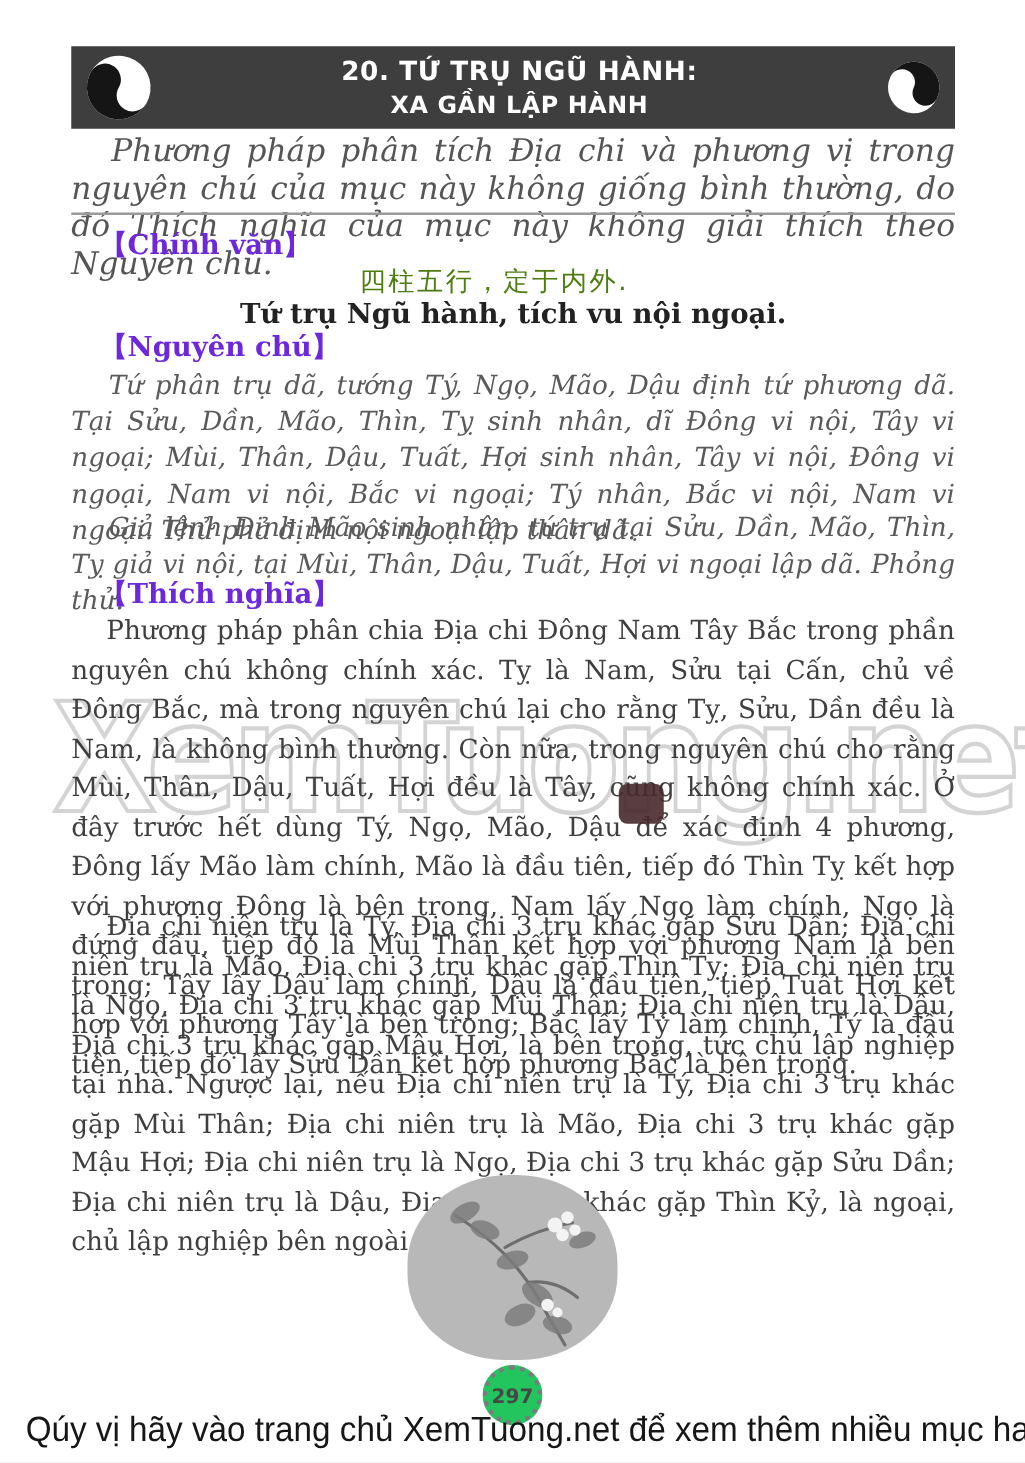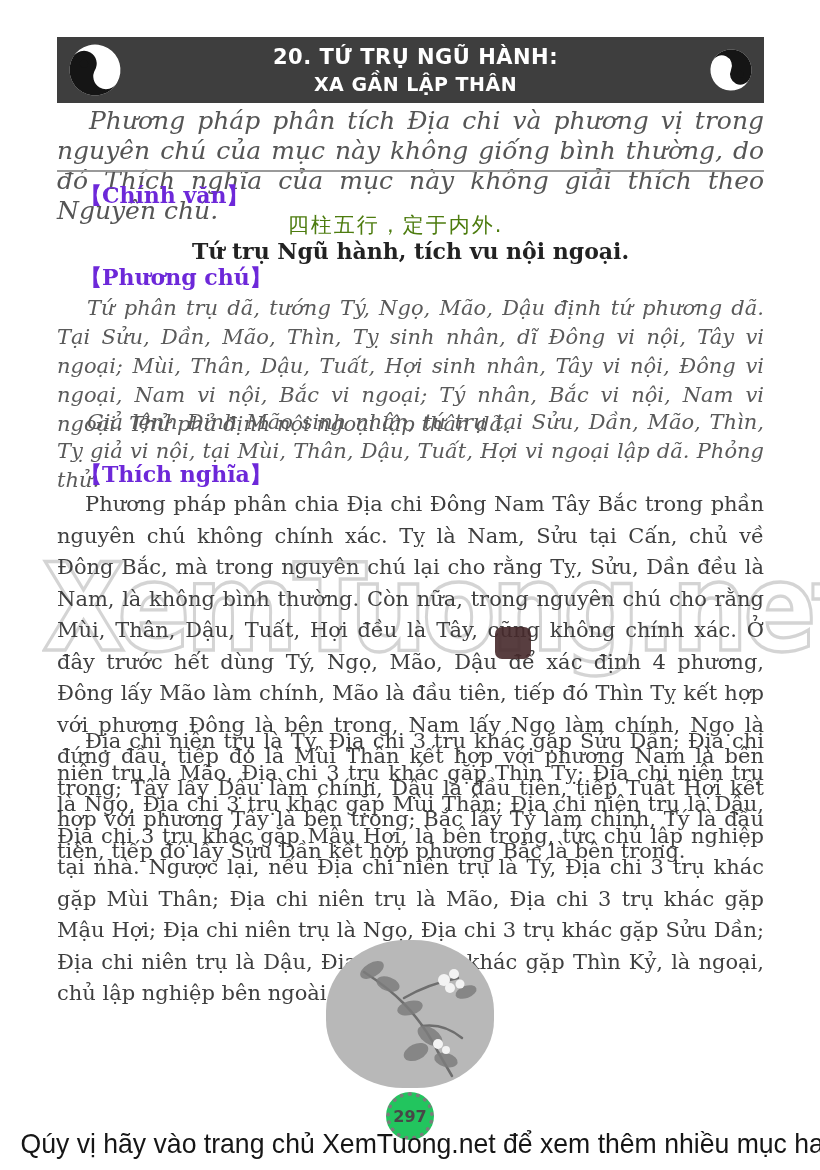--- a/index.html
+++ b/index.html
@@ -64,38 +64,38 @@
 
   <div class="header-band">
     <svg class="yy yy-left" viewBox="0 0 100 100">
       <circle cx="50" cy="50" r="49" fill="#ffffff"></circle>
       <path d="M50 1 A49 49 0 0 0 50 99 A24.5 24.5 0 0 1 50 50 A24.5 24.5 0 0 0 50 1" fill="#151515"></path>
       <circle cx="50" cy="25.5" r="8" fill="#151515"></circle>
       <circle cx="50" cy="74.5" r="8" fill="#ffffff"></circle>
     </svg>
     <div class="hdr-titles">
       <div class="hdr-line1">20. TỨ TRỤ NGŨ HÀNH:</div>
-      <div class="hdr-line2">XA GẦN LẬP THÂN</div>
+      <div class="hdr-line2">XA GẦN LẬP HÀNH</div>
     </div>
     <svg class="yy yy-right" viewBox="0 0 100 100">
       <circle cx="50" cy="50" r="49" fill="#ffffff"></circle>
       <path d="M50 1 A49 49 0 0 0 50 99 A24.5 24.5 0 0 1 50 50 A24.5 24.5 0 0 0 50 1" fill="#151515"></path>
       <circle cx="50" cy="25.5" r="8" fill="#151515"></circle>
       <circle cx="50" cy="74.5" r="8" fill="#ffffff"></circle>
     </svg>
   </div>
 
   <p class="intro">Phương pháp phân tích Địa chi và phương vị trong nguyên chú của mục này không giống bình thường, do đó Thích nghĩa của mục này không giải thích theo Nguyên chú.</p>
   <hr class="divider">
 
   <div class="sec-label lbl-cv">【Chính văn】</div>
   <div class="chinese">四柱五行，定于内外.</div>
   <div class="translation">Tứ trụ Ngũ hành, tích vu nội ngoại.</div>
 
-  <div class="sec-label lbl-nc">【Phương chú】</div>
+  <div class="sec-label lbl-nc">【Nguyên chú】</div>
   <p class="nc-p nc-p2">Giả lệnh Đinh Mão sinh nhân, tứ trụ tại Sửu, Dần, Mão, Thìn, Tỵ giả vi nội, tại Mùi, Thân, Dậu, Tuất, Hợi vi ngoại lập dã. Phỏng thử.</p>
   <p class="nc-p nc-p1">Tứ phân trụ dã, tướng Tý, Ngọ, Mão, Dậu định tứ phương dã. Tại Sửu, Dần, Mão, Thìn, Tỵ sinh nhân, dĩ Đông vi nội, Tây vi ngoại; Mùi, Thân, Dậu, Tuất, Hợi sinh nhân, Tây vi nội, Đông vi ngoại, Nam vi nội, Bắc vi ngoại; Tý nhân, Bắc vi nội, Nam vi ngoại. Thử phả định nội ngoại lập thân dã.</p>
 
   <div class="sec-label lbl-tn">【Thích nghĩa】</div>
   <div class="watermark">XemTuong.net</div>
   <p class="tn-p tn-p1">Phương pháp phân chia Địa chi Đông Nam Tây Bắc trong phần nguyên chú không chính xác. Tỵ là Nam, Sửu tại Cấn, chủ về Đông Bắc, mà trong nguyên chú lại cho rằng Tỵ, Sửu, Dần đều là Nam, là không bình thường. Còn nữa, trong nguyên chú cho rằng Mùi, Thân, Dậu, Tuất, Hợi đều là Tây, cũng không chính xác. Ở đây trước hết dùng Tý, Ngọ, Mão, Dậu để xác định 4 phương, Đông lấy Mão làm chính, Mão là đầu tiên, tiếp đó Thìn Tỵ kết hợp với phương Đông là bên trong, Nam lấy Ngọ làm chính, Ngọ là đứng đầu, tiếp đó là Mùi Thân kết hợp với phương Nam là bên trong; Tây lấy Dậu làm chính, Dậu là đầu tiên, tiếp Tuất Hợi kết hợp với phương Tây là bên trong; Bắc lấy Tý làm chính, Tý là đầu tiên, tiếp đó lấy Sửu Dần kết hợp phương Bắc là bên trong.</p>
   <p class="tn-p tn-p2">Địa chi niên trụ là Tý, Địa chi 3 trụ khác gặp Sửu Dần; Địa chi niên trụ là Mão, Địa chi 3 trụ khác gặp Thìn Tỵ; Địa chi niên trụ là Ngọ, Địa chi 3 trụ khác gặp Mùi Thân; Địa chi niên trụ là Dậu, Địa chi 3 trụ khác gặp Mậu Hợi, là bên trong, tức chủ lập nghiệp tại nhà. Ngược lại, nếu Địa chi niên trụ là Tý, Địa chi 3 trụ khác gặp Mùi Thân; Địa chi niên trụ là Mão, Địa chi 3 trụ khác gặp Mậu Hợi; Địa chi niên trụ là Ngọ, Địa chi 3 trụ khác gặp Sửu Dần; Địa chi niên trụ là Dậu, Địa chi 3 trụ khác gặp Thìn Kỷ, là ngoại, chủ lập nghiệp bên ngoài.</p>
   <div class="wm-dot"></div>
 
   <div class="flower">

